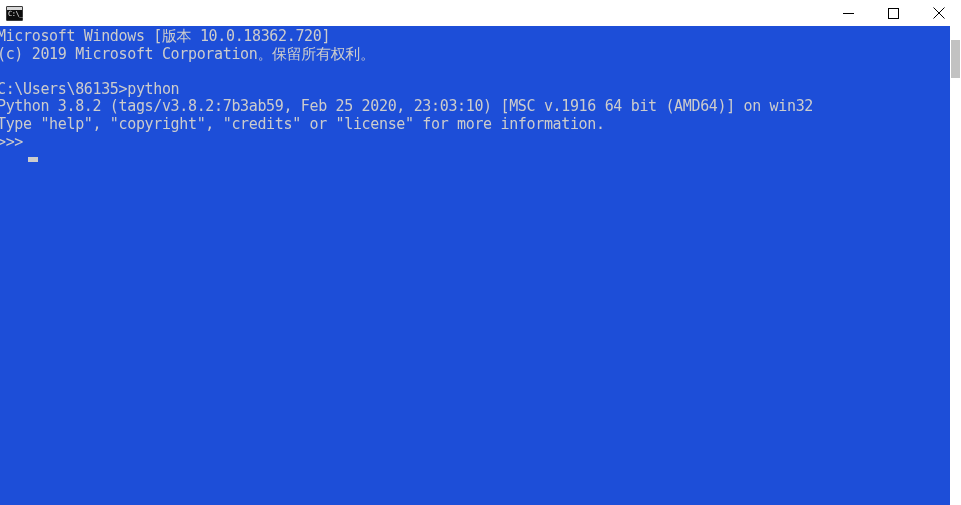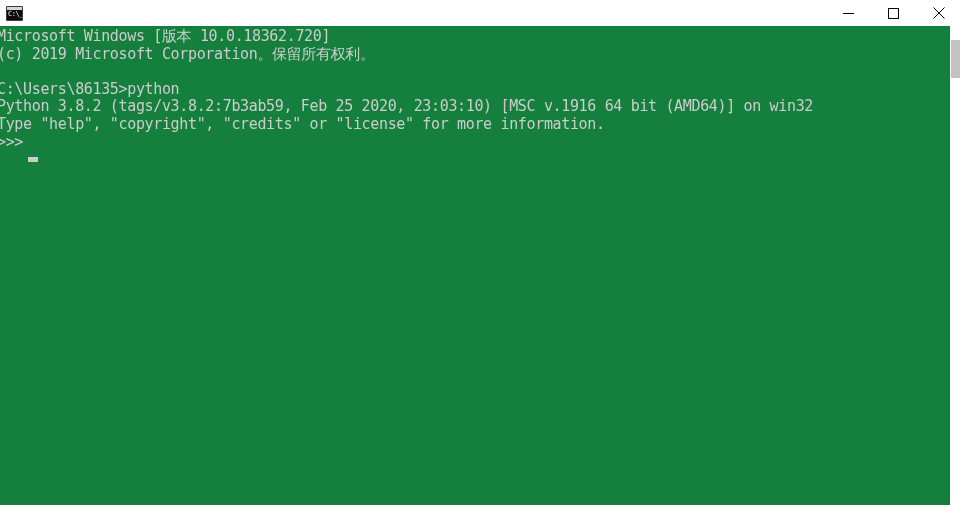--- a/index.html
+++ b/index.html
@@ -91,21 +91,21 @@
   }
   .win-btn svg { display: block; }
 
   
   #console {
     position: absolute;
     left: 0;
     top: 26px;
     width: 950px;
     height: 479px;
-    background: #15803d;
+    background: #1d4ed8;
     overflow: hidden;
   }
 
   #console-text {
     position: absolute;
     left: -3px;
     top: 2px;
     margin: 0;
     padding: 0;
     color: #cccccc;

